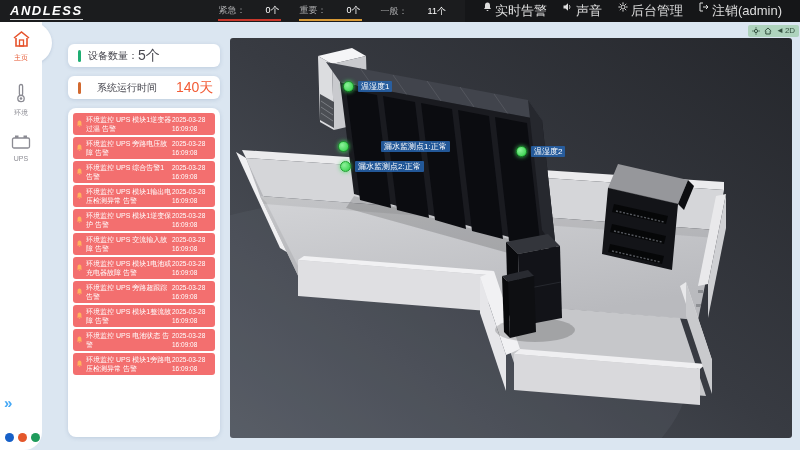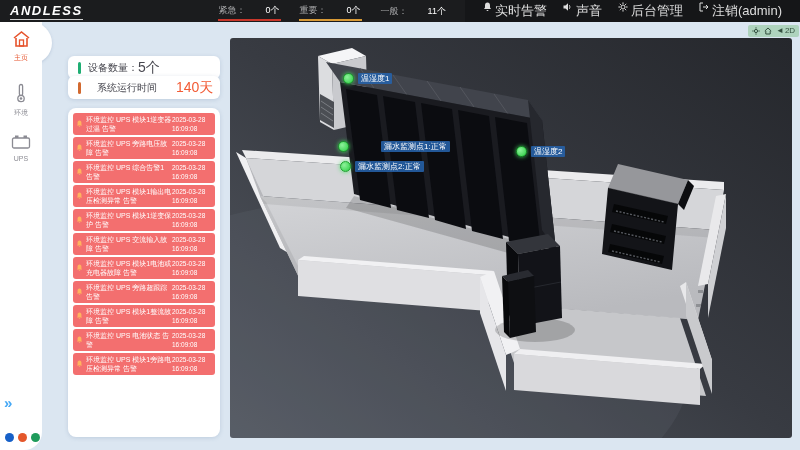--- a/index.html
+++ b/index.html
@@ -169,21 +169,21 @@
     <div class="cap">UPS</div>
   </div>
   <div class="side-expand">»</div>
   <div class="side-dots">
     <i style="background:#1660c8"></i>
     <i style="background:#e4572b"></i>
     <i style="background:#1e9b5b"></i>
   </div>
 </div>
 
-<div class="stat-card" style="top:56px;">
+<div class="stat-card" style="top:44px;">
   <span class="bar" style="background:#1fae73"></span>
   <span class="t">设备数量：</span>
   <span class="v">5个</span>
 </div>
 <div class="stat-card" style="top:76px;gap:9px;">
   <span class="bar" style="background:#d2692f"></span>
   <span class="t">系统运行时间</span>
   <span class="v hot">140天</span>
 </div>
 
@@ -421,21 +421,21 @@
     <polygon points="276,204 318,196 330,208 288,216" fill="#33353b"></polygon>
     <polygon points="276,204 288,216 290,288 278,276" fill="#0a0b0e"></polygon>
     <polygon points="288,216 330,208 332,280 290,288" fill="#121318"></polygon>
     <line x1="289" y1="252" x2="331" y2="244" stroke="#26282e" stroke-width="1"></line>
     <polygon points="272,238 298,232 304,238 278,244" fill="#292b31"></polygon>
     <polygon points="272,238 278,244 280,300 274,294" fill="#08090b"></polygon>
     <polygon points="278,244 304,238 306,294 280,300" fill="#0e0f12"></polygon>
   </svg>
 
   
-  <div class="sensor" style="left:113px;top:35px;">
+  <div class="sensor" style="left:113px;top:43px;">
     <span class="dot"></span>
     <span class="tag">温湿度1</span>
   </div>
   <div class="sensor" style="left:108px;top:103px;gap:28px;">
     <span class="dot"></span>
     <span class="tag">漏水监测点1:正常</span>
   </div>
   <div class="sensor" style="left:110px;top:123px;">
     <span class="dot"></span>
     <span class="tag">漏水监测点2:正常</span>

